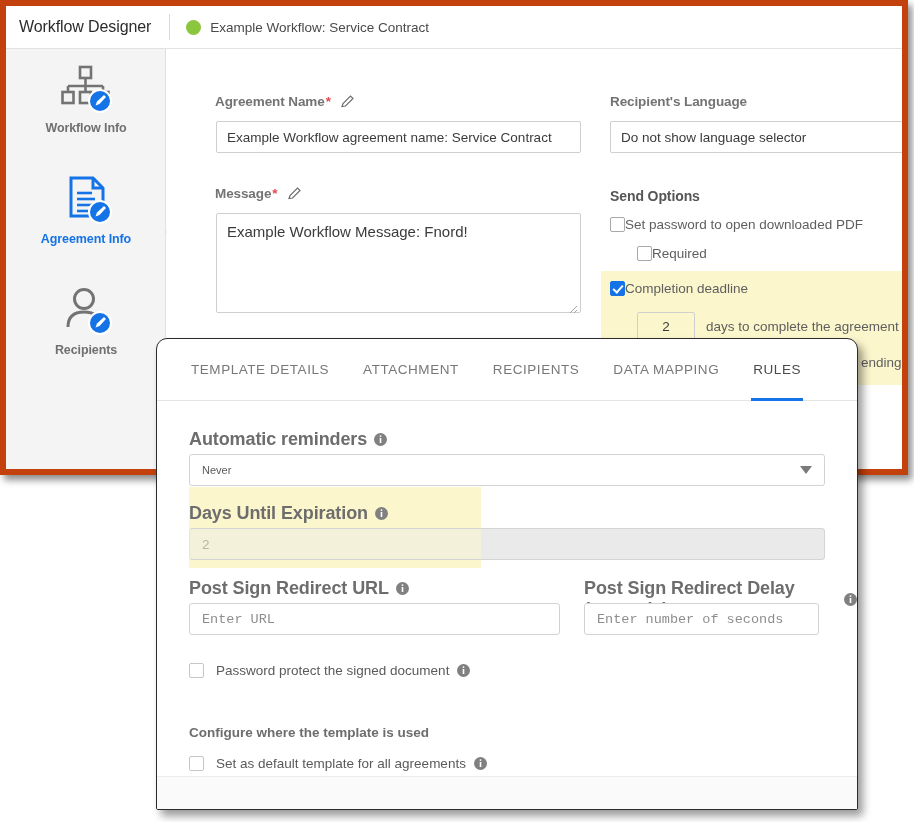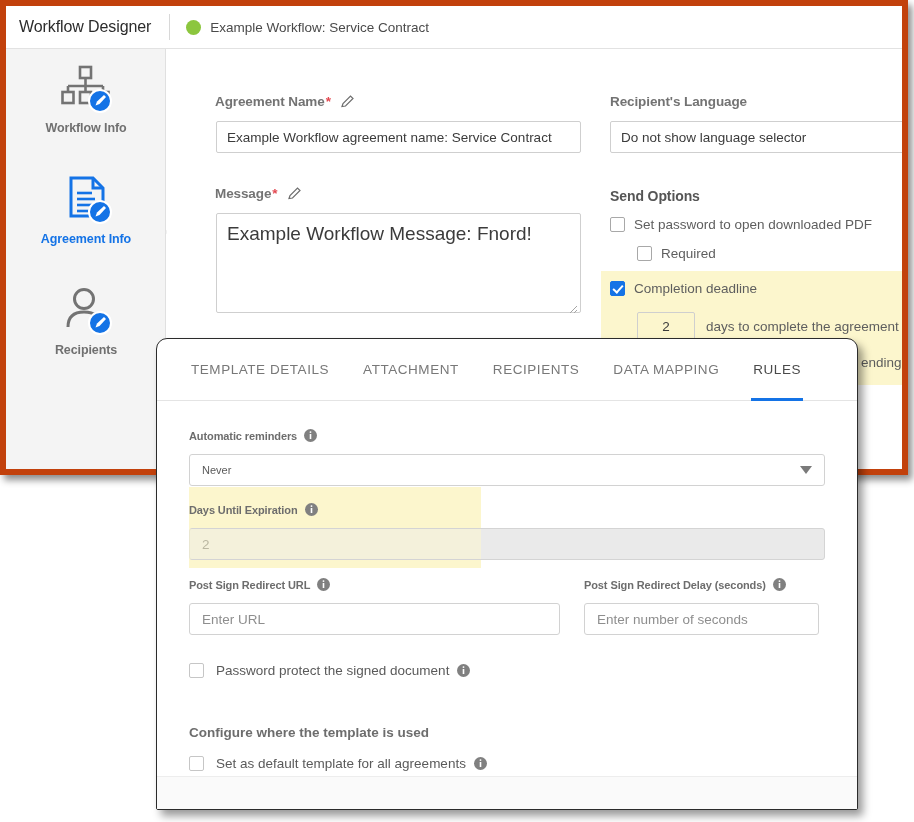--- a/index.html
+++ b/index.html
@@ -139,21 +139,21 @@
     color: #3b3b3b;
     padding: 0 10px;
     outline: none;
   }
   .textarea-box {
     box-sizing: border-box;
     border: 1px solid #cfcfcf;
     border-radius: 2px;
     background: #ffffff;
     font-family: "Liberation Sans", sans-serif;
-    font-size: 19px;
+    font-size: 15px;
     color: #3b3b3b;
     padding: 9px 10px;
     resize: none;
     outline: none;
     overflow: hidden;
   }
   .resize-grip {
     position: absolute;
     right: 3px;
     bottom: 2px;
@@ -191,21 +191,21 @@
     top: 1px;
     width: 4px;
     height: 8px;
     border: solid #ffffff;
     border-width: 0 2px 2px 0;
     transform: rotate(42deg);
   }
   .cb-row {
     display: flex;
     align-items: flex-start;
-    gap: 9px;
+    gap: 0;
     font-size: 13.5px;
     color: #5e5e5e;
   }
 
   .highlight-yellow { background: #fcf6cd; }
 
   
   .modal {
     position: absolute;
     left: 156px;
@@ -253,21 +253,21 @@
 
   .modal-body {
     position: absolute;
     left: 0;
     top: 62px;
     right: 0;
     bottom: 0;
     background: #ffffff;
   }
   .mlabel {
-    font-size: 11px;
+    font-size: 18px;
     font-weight: bold;
     color: #6d6d6d;
     display: flex;
     align-items: center;
     gap: 7px;
     letter-spacing: -0.1px;
     justify-content: center;
   }
   .info-icon {
     display: inline-flex;
@@ -303,21 +303,21 @@
     color: #6a6a6a;
     display: flex;
     align-items: center;
     padding: 0 12px;
   }
   .ph-input {
     box-sizing: border-box;
     border: 1px solid #d2d2d2;
     border-radius: 3px;
     background: #ffffff;
-    font-family: Liberation Sans, sans-serif;
+    font-family: Liberation Mono, monospace;
     font-size: 13.5px;
     color: #4d7c0f;
     padding: 0 12px;
     outline: none;
   }
   .ph-input::placeholder { color: #8e8e8e; }
   .mcb {
     box-sizing: border-box;
     width: 15px;
     height: 15px;

